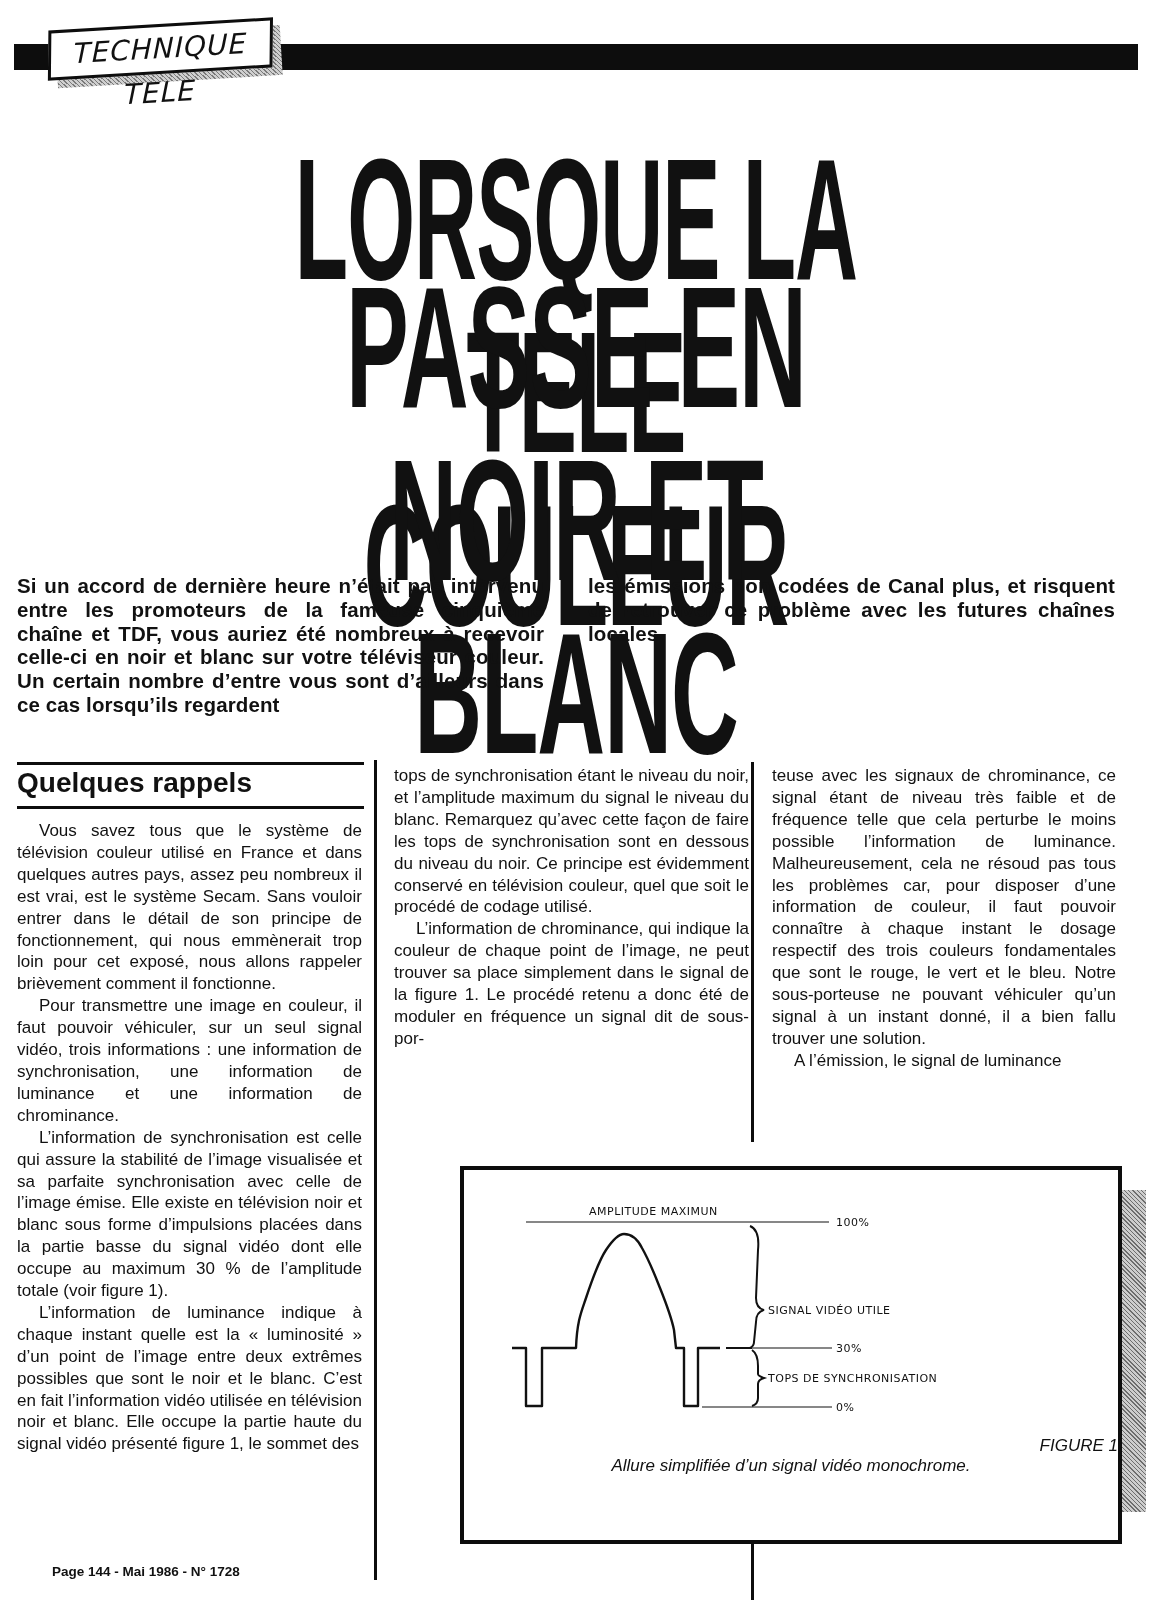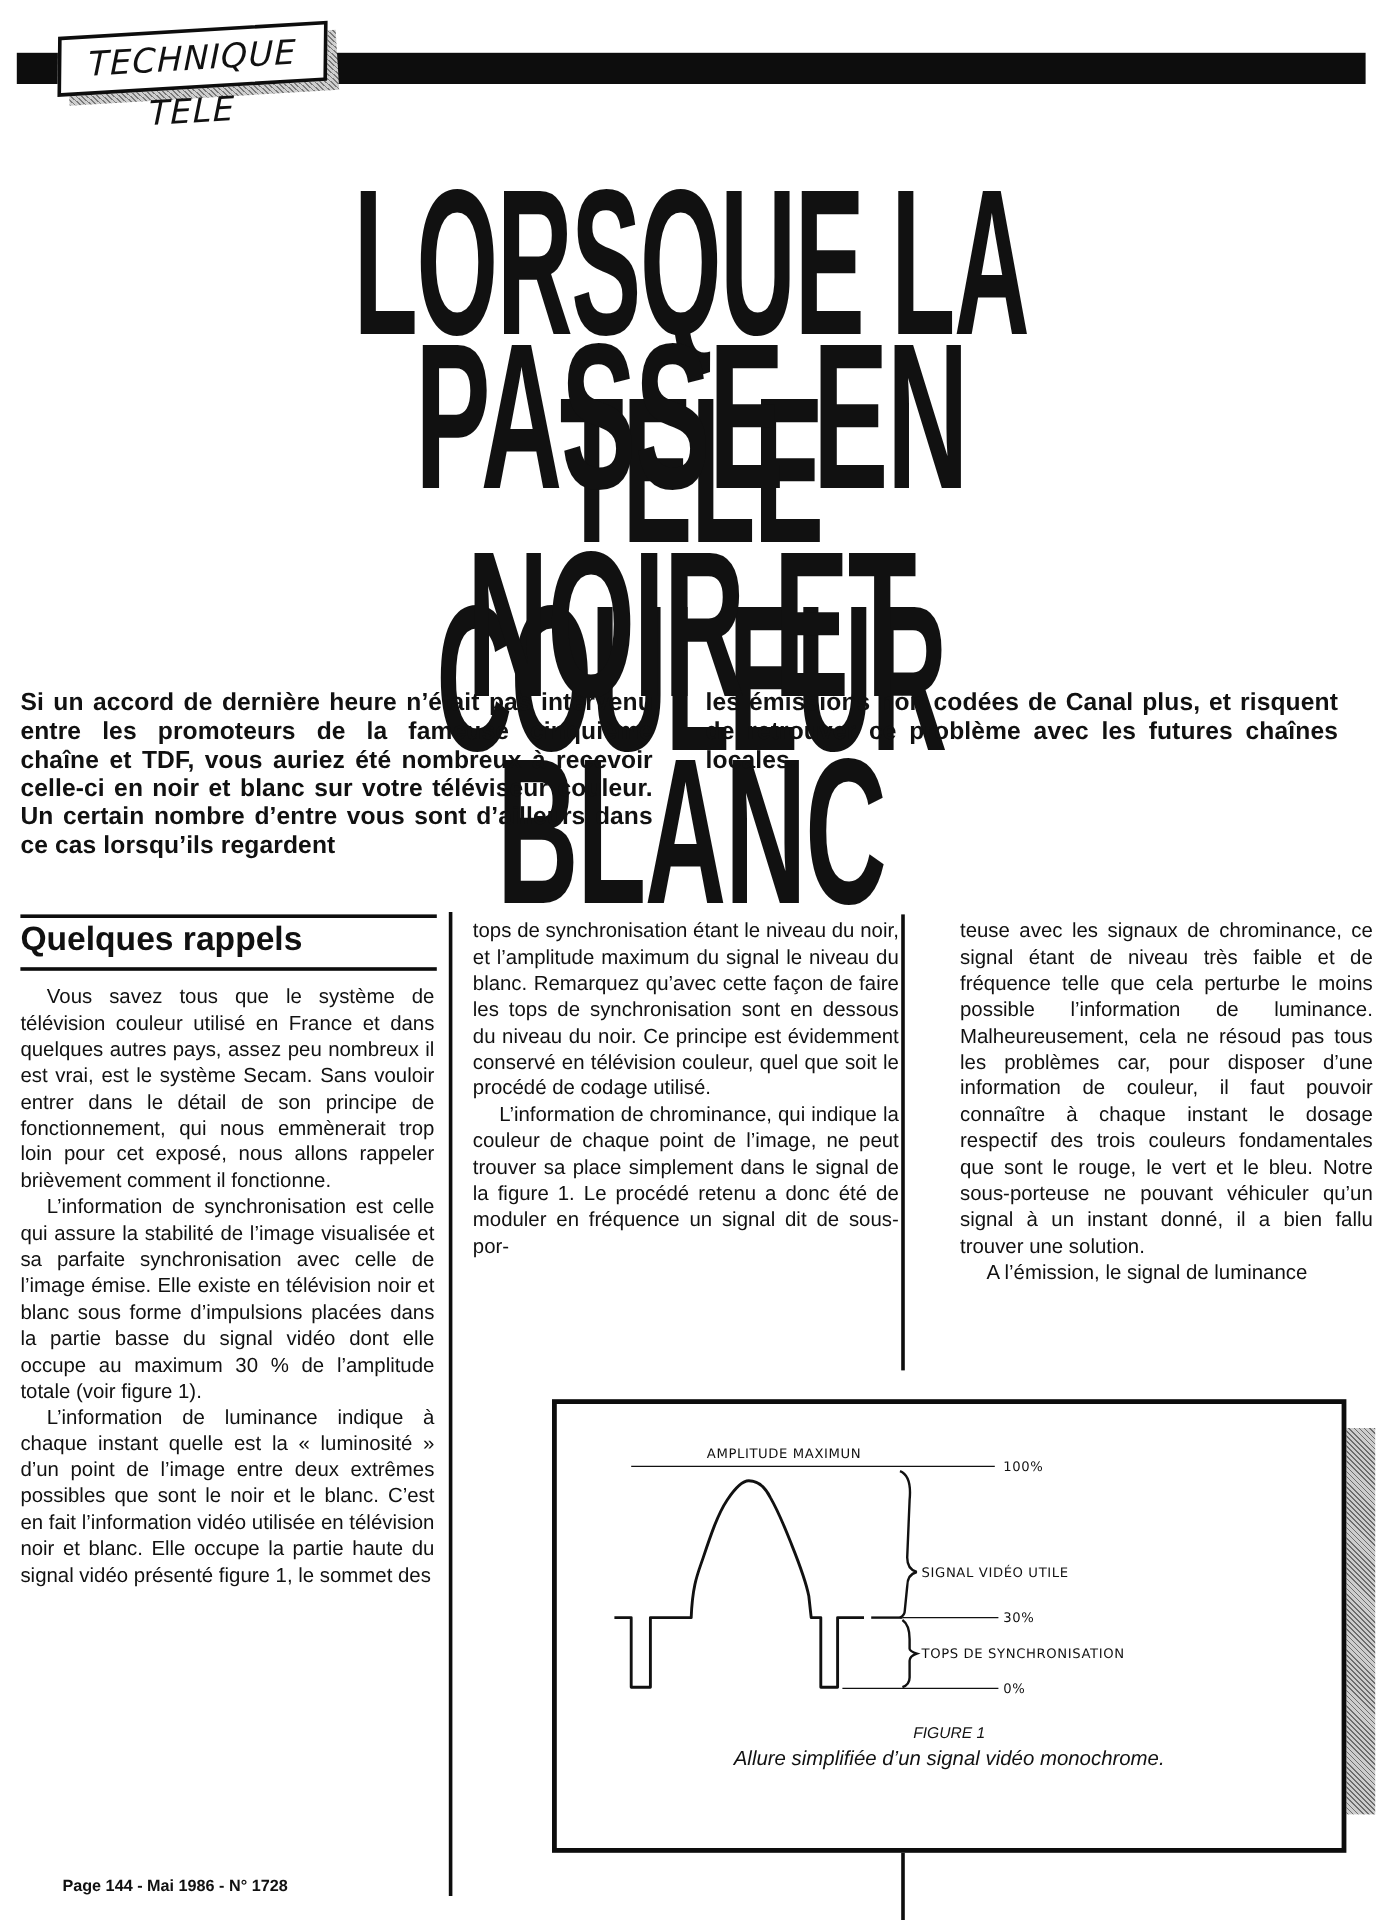--- a/index.html
+++ b/index.html
@@ -28,31 +28,31 @@
     .lead { position: absolute; top: 574px; font-weight: 700; font-size: 20.5px; line-height: 23.8px; text-align: justify; letter-spacing: 0.1px; }
     .lead.left { left: 17px; width: 527px; }
     .lead.right { left: 588px; width: 527px; }
     .lead p { margin: 0; }
     
     .col { position: absolute; font-size: 17px; line-height: 21.9px; text-align: justify; }
     .col p { margin: 0; text-indent: 22px; }
     .col p.noindent { text-indent: 0; }
     .col1 { left: 17px; top: 820px; width: 345px; }
     .col2 { left: 394px; top: 765px; width: 355px; }
-    .col3 { left: 800px; top: 765px; width: 344px; }
+    .col3 { left: 772px; top: 765px; width: 344px; }
     .rule-vert { position: absolute; background: #0d0d0d; width: 3px; }
     .section-rule { position: absolute; left: 17px; width: 347px; height: 3px; background: #0d0d0d; }
     .section-title { position: absolute; left: 17px; top: 765px; width: 347px; font-weight: 700; font-size: 28px; line-height: 36px; }
     
     .fig-shadow { position: absolute; left: 478px; top: 1190px; width: 668px; height: 322px;
       background: repeating-linear-gradient(45deg, #6d6d6d 0 1px, #cdcdcd 1px 3px); }
     .fig-box { position: absolute; left: 460px; top: 1166px; width: 662px; height: 378px; background: #fff; border: 4px solid #0d0d0d; box-sizing: border-box; }
     .fig-svg { position: absolute; left: 0; top: 0; }
     .fig-label { font-family: "DejaVu Sans", sans-serif; font-size: 11px; fill: #111; letter-spacing: 0.5px; }
-    .fig-caption-title { position: absolute; left: 0; width: 100%; top: 266px; text-align: center; font-style: italic; font-size: 13px; }
+    .fig-caption-title { position: absolute; left: 0; width: 100%; top: 266px; text-align: right; font-style: italic; font-size: 17px; }
     .fig-caption-text { position: absolute; left: 0; width: 100%; top: 286px; text-align: center; font-style: italic; font-size: 17px; }
     
     .footer { position: absolute; left: 17px; top: 1564px; font-weight: 700; font-size: 13.5px; padding-left: 35px; }
   </style>
 </head>
 <body>
 
 <div class="banner-bar-left"></div>
 <div class="banner-bar-right"></div>
 <div class="banner-label-wrap">
@@ -73,20 +73,21 @@
 <div class="section-rule" style="top:762px;"></div>
 <div class="section-title">Quelques rappels</div>
 <div class="section-rule" style="top:806px;"></div>
 
 <div class="rule-vert" style="left:374px; top:760px; height:820px;"></div>
 <div class="rule-vert" style="left:751px; top:762px; height:380px;"></div>
 <div class="rule-vert" style="left:751px; top:1540px; height:60px;"></div>
 
 <div class="col col1">
   <p>Vous savez tous que le système de télévision couleur utilisé en France et dans quelques autres pays, assez peu nombreux il est vrai, est le système Secam. Sans vouloir entrer dans le détail de son principe de fonctionnement, qui nous emmènerait trop loin pour cet exposé, nous allons rappeler brièvement comment il fonctionne.</p>
+  <p>Pour transmettre une image en couleur, il faut pouvoir véhiculer, sur un seul signal vidéo, trois informations : une information de synchronisation, une information de luminance et une information de chrominance.</p>
   <p>L’information de synchronisation est celle qui assure la stabilité de l’image visualisée et sa parfaite synchronisation avec celle de l’image émise. Elle existe en télévision noir et blanc sous forme d’impulsions placées dans la partie basse du signal vidéo dont elle occupe au maximum 30 % de l’amplitude totale (voir figure 1).</p>
   <p>L’information de luminance indique à chaque instant quelle est la « luminosité » d’un point de l’image entre deux extrêmes possibles que sont le noir et le blanc. C’est en fait l’information vidéo utilisée en télévision noir et blanc. Elle occupe la partie haute du signal vidéo présenté figure 1, le sommet des</p>
 </div>
 <div class="col col2">
   <p class="noindent">tops de synchronisation étant le niveau du noir, et l’amplitude maximum du signal le niveau du blanc. Remarquez qu’avec cette façon de faire les tops de synchronisation sont en dessous du niveau du noir. Ce principe est évidemment conservé en télévision couleur, quel que soit le procédé de codage utilisé.</p>
   <p>L’information de chrominance, qui indique la couleur de chaque point de l’image, ne peut trouver sa place simplement dans le signal de la figure 1. Le procédé retenu a donc été de moduler en fréquence un signal dit de sous-por-</p>
 </div>
 <div class="col col3">
   <p class="noindent">teuse avec les signaux de chrominance, ce signal étant de niveau très faible et de fréquence telle que cela perturbe le moins possible l’information de luminance. Malheureusement, cela ne résoud pas tous les problèmes car, pour disposer d’une information de couleur, il faut pouvoir connaître à chaque instant le dosage respectif des trois couleurs fondamentales que sont le rouge, le vert et le bleu. Notre sous-porteuse ne pouvant véhiculer qu’un signal à un instant donné, il a bien fallu trouver une solution.</p>
   <p>A l’émission, le signal de luminance</p>

